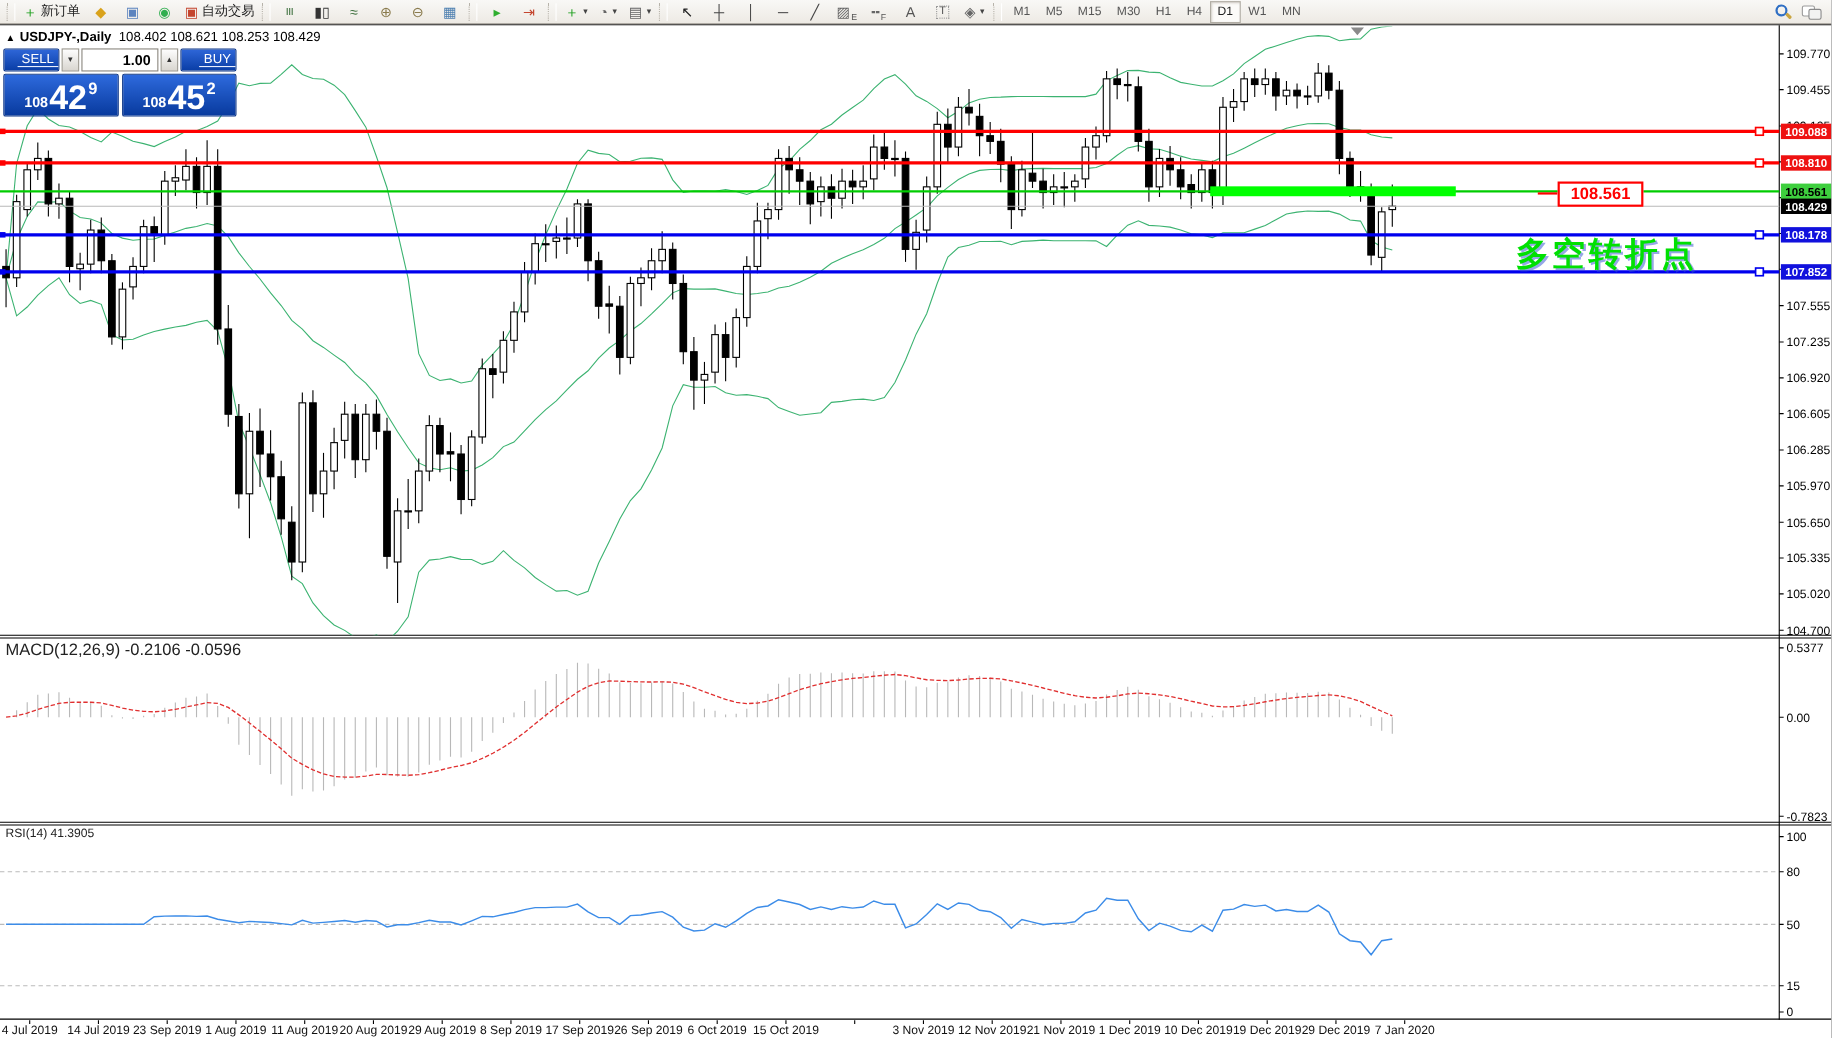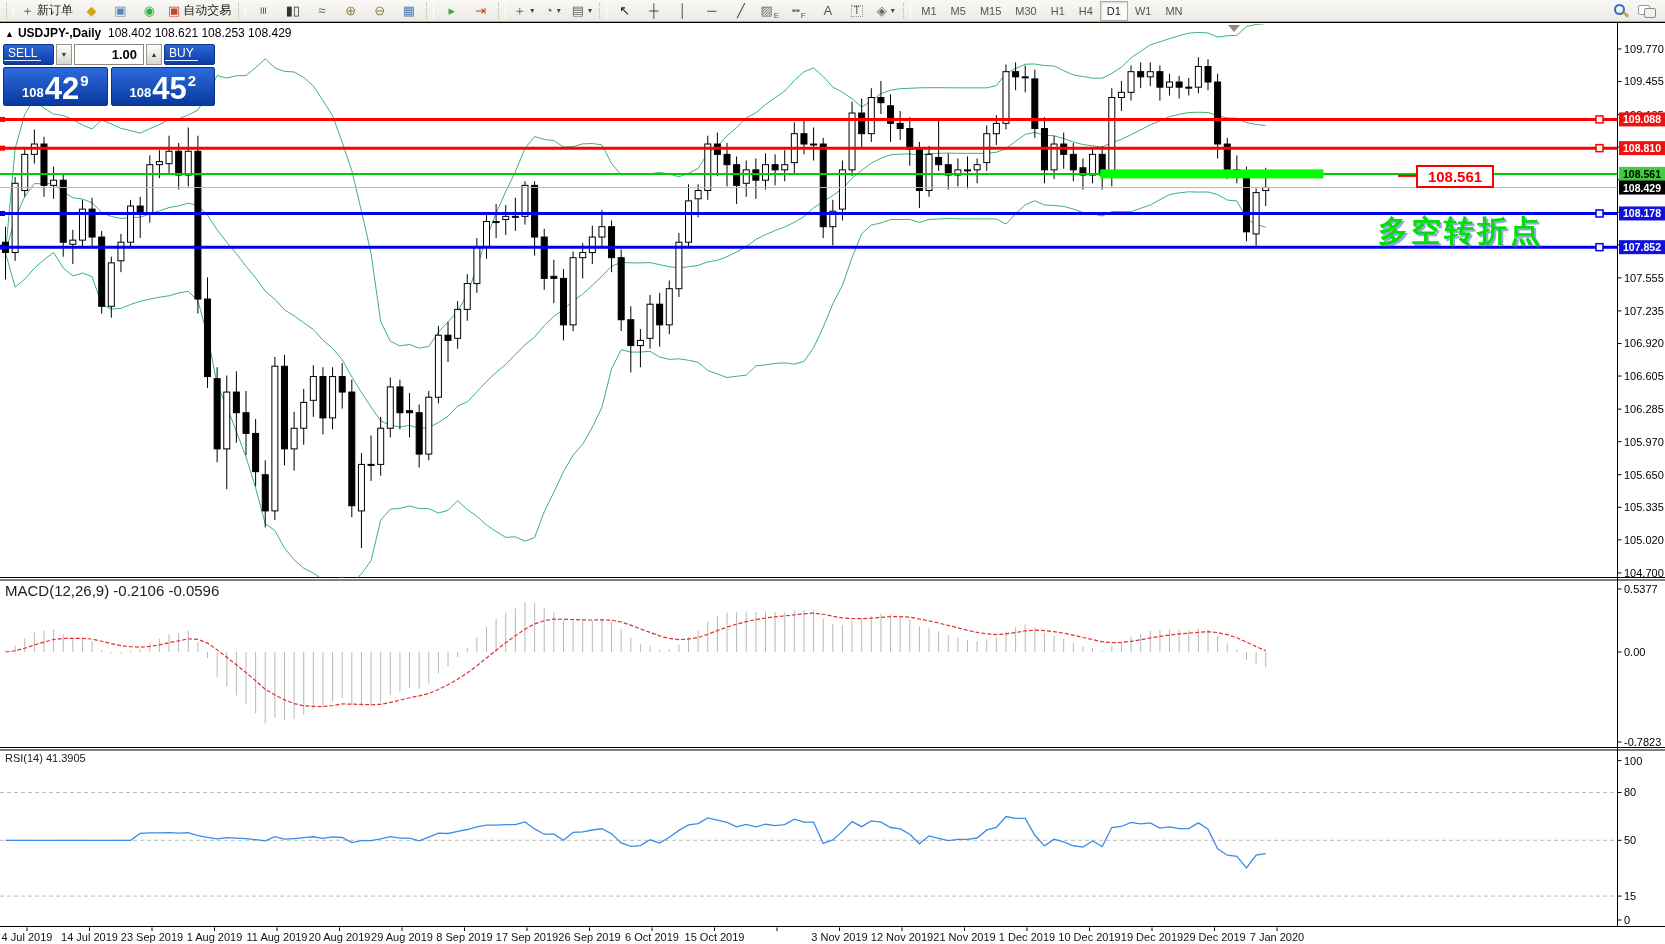--- a/index.html
+++ b/index.html
@@ -42,21 +42,21 @@
   #rsi-label{left:5px;top:752px;font-size:11px;color:#222;}
   #annotation{left:1378px;top:211px;font-size:30px;font-weight:bold;color:#00e002;
     letter-spacing:3px;text-shadow:2px 2px 0 rgba(45,80,205,0.5);white-space:nowrap;}
   #price-callout{left:1416px;top:165px;width:74px;height:19px;background:#fff;
     border:2px solid #ff0000;color:#ff0000;font-size:15px;font-weight:bold;
     text-align:center;line-height:19px;}
   
   #trade-panel{left:3px;top:44px;width:212px;height:63px;z-index:12;}
   #tp-row1{display:flex;height:21px;gap:2px;}
   .tp-btn{width:51px;background:linear-gradient(#2e66d8,#0a3ea6);color:#fff;font-size:12px;
-    display:flex;align-items:flex-start;justify-content:flex-start;border-radius:2px;border:1px solid #0a3487;box-sizing:border-box;}
+    display:flex;align-items:flex-start;justify-content:flex-end;border-radius:2px;border:1px solid #0a3487;box-sizing:border-box;}
   .tp-btn span{border-bottom:1px solid #e8eeff;padding:1px 4px 0 4px;}
   .tp-spin{width:16px;background:linear-gradient(#fdfdfd,#d9d6d0);border:1px solid #9b978e;
     font-size:7px;color:#333;display:flex;align-items:center;justify-content:center;box-sizing:border-box;}
   #tp-volume{width:70px;border:1px solid #8a867e;font-size:13px;font-weight:bold;
     text-align:right;padding:0 6px;box-sizing:border-box;font-family:"Liberation Sans",sans-serif;}
   #tp-row2{display:flex;height:39px;gap:3px;margin-top:2px;}
   .tp-price{flex:1;background:linear-gradient(#2e6add,#083a9e);color:#fff;border-radius:2px;
     display:flex;align-items:flex-end;justify-content:center;padding-bottom:2px;border:1px solid #0a3487;box-sizing:border-box;}
   .tp-price .small{font-size:13px;font-weight:bold;margin:0 1px 3px 0;}
   .tp-price .big{font-size:31px;font-weight:bold;line-height:0.9;}

